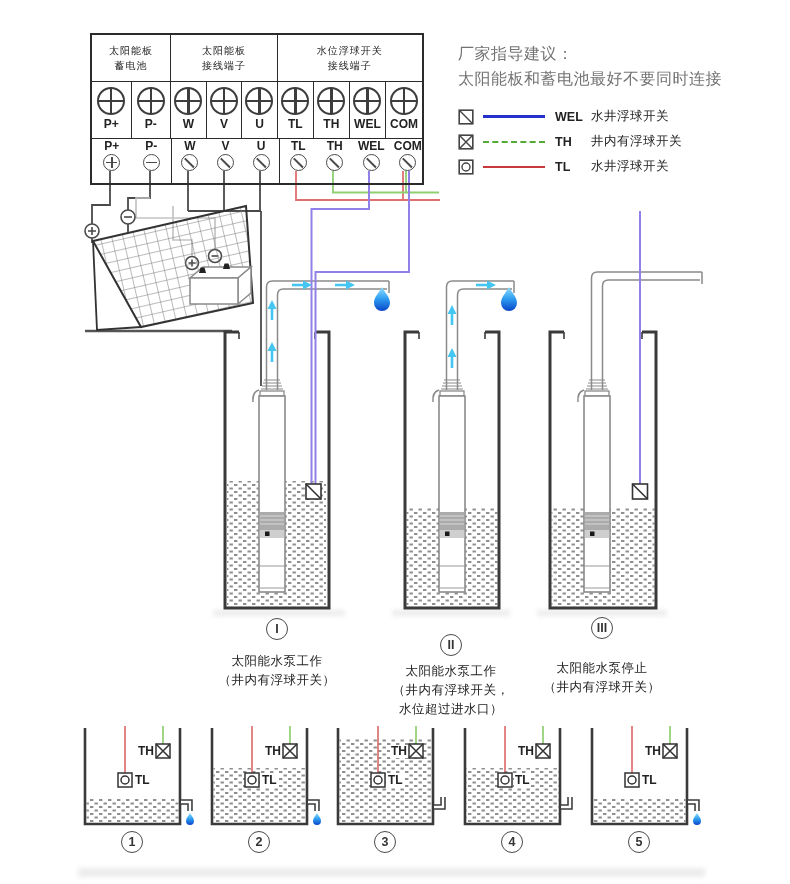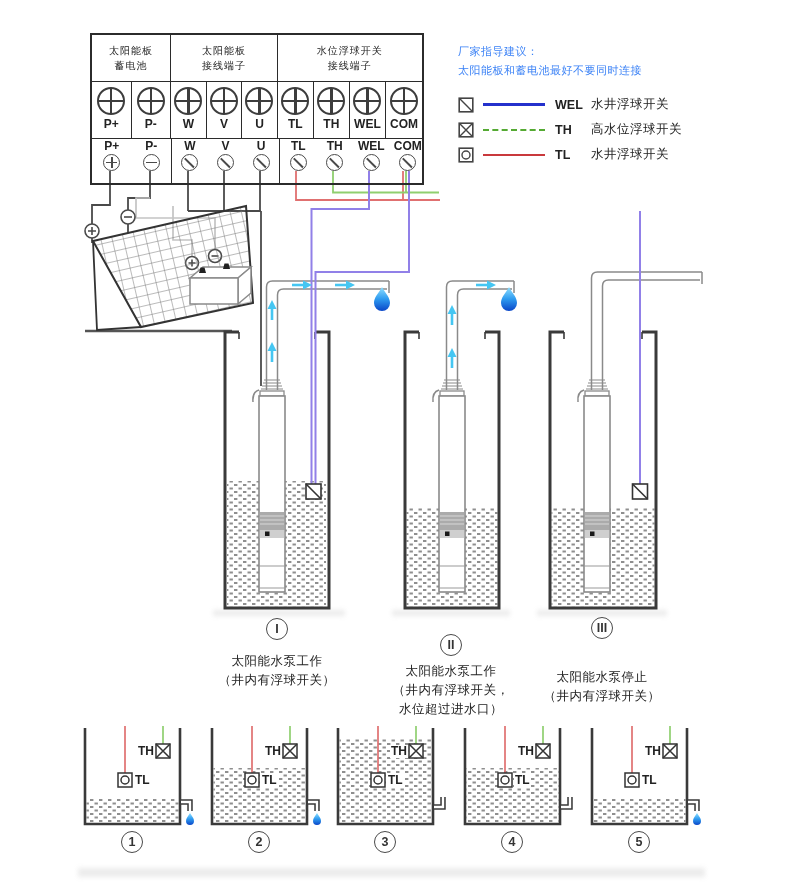--- a/index.html
+++ b/index.html
@@ -27,21 +27,21 @@
   .bgroup:last-child{border-right:none;}
   .bcell{display:flex;flex-direction:column;align-items:center;}
   .bcell .lbl{font-size:12px;font-weight:bold;height:14px;line-height:15px;}
   .screw3{width:15px;height:15px;border:1.6px solid #4a4a4a;border-radius:50%;position:relative;margin-top:1px;background:#fff;}
   .screw3.slash::before{content:"";position:absolute;left:1px;right:1px;top:50%;margin-top:-0.8px;height:1.6px;background:#4a4a4a;transform:rotate(45deg);}
   .screw3.plus::before{content:"";position:absolute;left:2px;right:2px;top:50%;margin-top:-0.8px;height:1.6px;background:#4a4a4a;}
   .screw3.plus::after{content:"";position:absolute;top:2px;bottom:2px;left:50%;margin-left:-0.8px;width:1.6px;background:#4a4a4a;}
   .screw3.minus::before{content:"";position:absolute;left:2px;right:2px;top:50%;margin-top:-0.8px;height:1.6px;background:#4a4a4a;}
 
   
-  .legend-title{font-size:11px;color:#3b82f6;letter-spacing:0.5px;}
+  .legend-title{font-size:16px;color:#737373;letter-spacing:0.5px;}
   .legrow{display:flex;align-items:center;height:25px;}
   .legsym{width:16px;height:16px;flex:0 0 16px;}
   .legline{width:62px;margin:0 10px 0 9px;}
   .l-wel{border-top:3px solid #2431cc;}
   .l-th{border-top:2px dashed #55aa33;}
   .l-tl{border-top:2.5px solid #c9393c;}
   .legcode{width:36px;font-size:12.5px;font-weight:600;color:#222;}
   .leglabel{font-size:12.5px;color:#222;letter-spacing:0.5px;}
 
   
@@ -412,21 +412,21 @@
         <div class="legcode">WEL</div>
         <div class="leglabel">水井浮球开关</div>
       </div>
       <div class="legrow">
         <svg class="legsym" viewBox="0 0 16 16">
           <rect x="1.2" y="1.2" width="13.6" height="13.6" fill="#fff" stroke="#444" stroke-width="1.6"></rect>
           <path d="M1.8,1.8 L14.2,14.2 M14.2,1.8 L1.8,14.2" stroke="#444" stroke-width="1.4"></path>
         </svg>
         <div class="legline l-th"></div>
         <div class="legcode">TH</div>
-        <div class="leglabel">高水位浮球开关</div>
+        <div class="leglabel">井内有浮球开关</div>
       </div>
       <div class="legrow">
         <svg class="legsym" viewBox="0 0 16 16">
           <rect x="1.2" y="1.2" width="13.6" height="13.6" fill="#fff" stroke="#444" stroke-width="1.6"></rect>
           <circle cx="8" cy="8" r="4" fill="none" stroke="#444" stroke-width="1.4"></circle>
         </svg>
         <div class="legline l-tl"></div>
         <div class="legcode">TL</div>
         <div class="leglabel">水井浮球开关</div>
       </div>
@@ -443,21 +443,21 @@
   <div class="abs caption" style="left:341px;top:617px;margin-top:17px;">
     <div class="numcircle">II</div>
     <div style="margin-top:6px;">
       <div class="capline">太阳能水泵工作</div>
       <div class="capline">（井内有浮球开关，</div>
       <div class="capline">水位超过进水口）</div>
     </div>
   </div>
   <div class="abs caption" style="left:492px;top:617px;">
     <div class="numcircle">III</div>
-    <div style="margin-top:29px;">
+    <div style="margin-top:20px;">
       <div class="capline">太阳能水泵停止</div>
       <div class="capline">（井内有浮球开关）</div>
     </div>
   </div>
 
   <div class="abs tanklbl" style="left:137px;top:745px;">TH</div>
   <div class="abs tanklbl" style="left:134px;top:774px;">TL</div>
   <div class="abs numcircle" style="left:121px;top:831px;">1</div>
 
   <div class="abs tanklbl" style="left:264px;top:745px;">TH</div>

